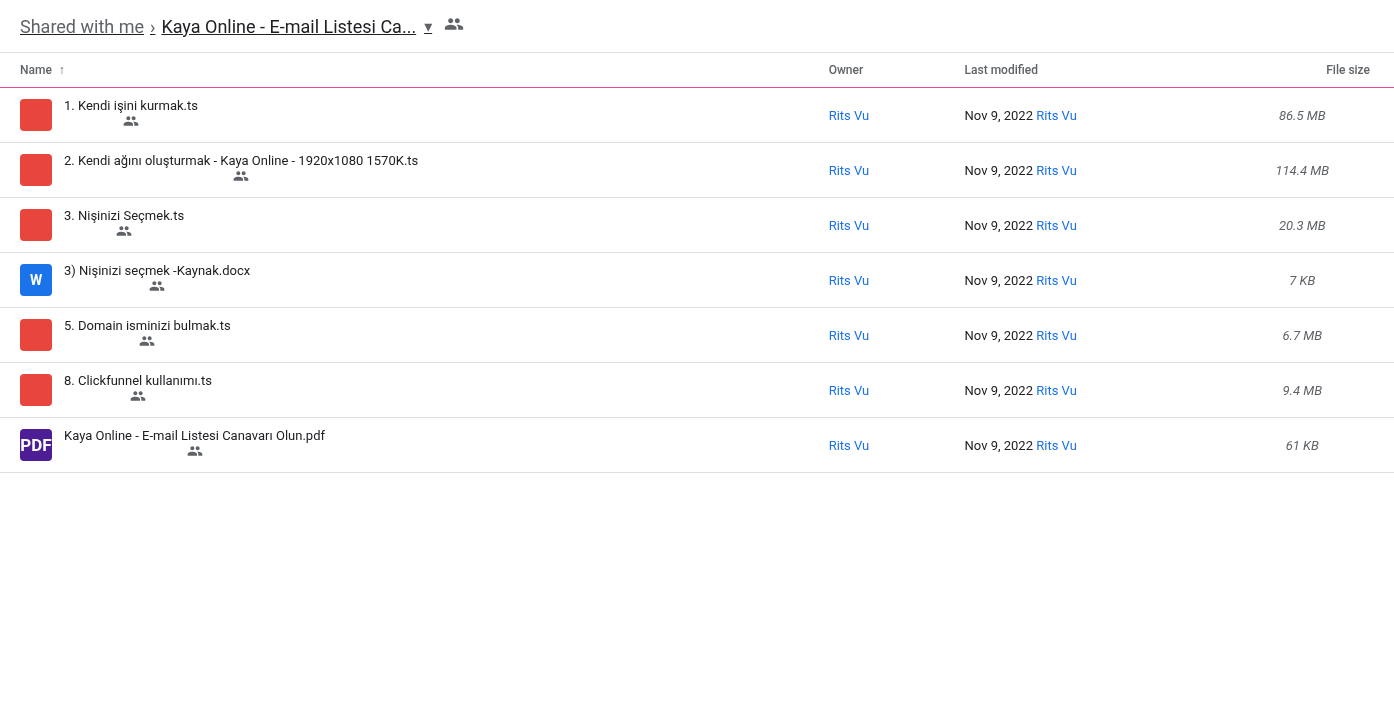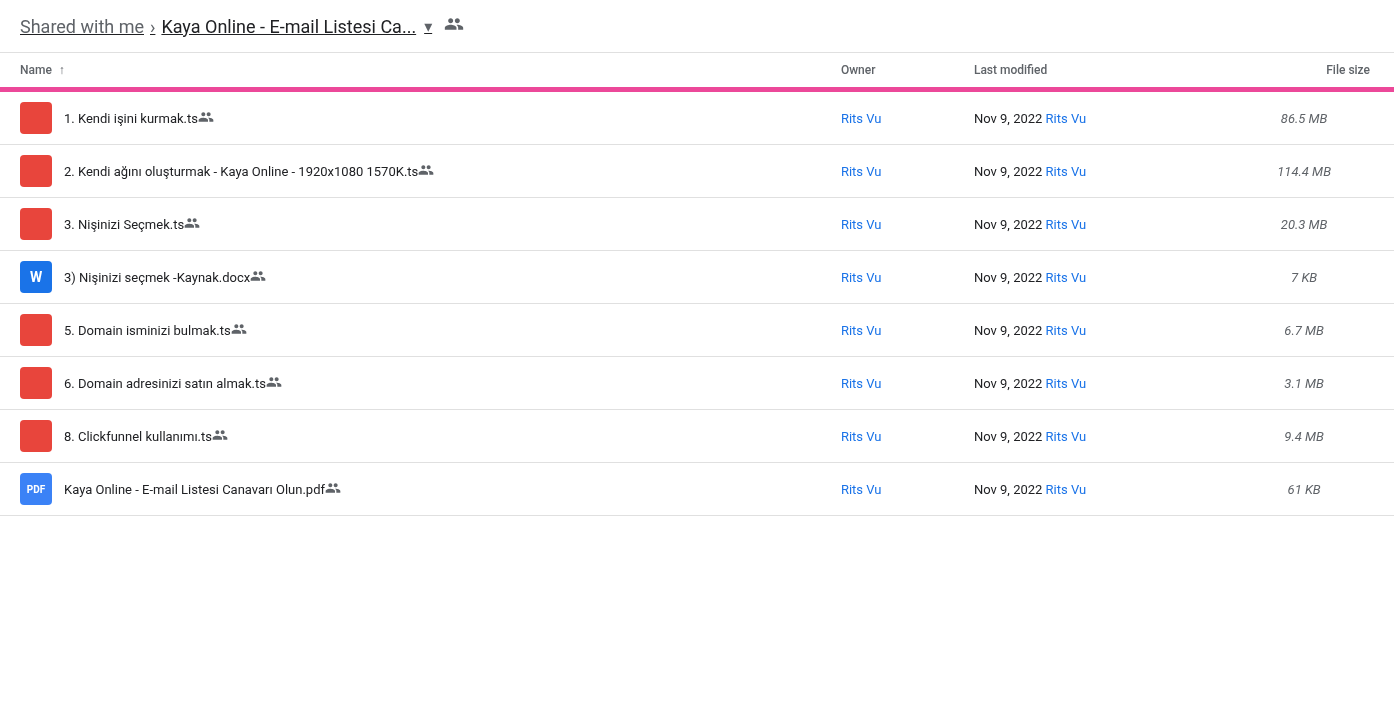--- a/index.html
+++ b/index.html
@@ -45,21 +45,21 @@
       margin-left: 6px;
       cursor: pointer;
     }
 
     
     .file-table {
       width: 100%;
       border-collapse: collapse;
     }
     .file-table thead tr {
-      border-bottom: 5px solid #ec4899;
+      border-bottom: 1px solid #ec4899;
     }
     .file-table th {
       text-align: left;
       padding: 10px 16px;
       font-size: 12px;
       font-weight: 500;
       color: #5f6368;
       white-space: nowrap;
     }
     .file-table th.name-col {
@@ -110,26 +110,27 @@
       flex-shrink: 0;
     }
     .file-icon.ts-icon {
       background: #e8453c;
     }
     .file-icon.docx-icon {
       background: #1a73e8;
       font-size: 14px;
     }
     .file-icon.pdf-icon {
-      background: #3b82f6;
-      font-size: 10px;
+      background: #4c1d95;
+      font-size: 17px;
     }
     .file-name-text {
       display: flex;
       align-items: center;
+      flex-direction: column;
     }
     .file-name-label {
       color: #202124;
       font-size: 13px;
     }
     .shared-icon {
       color: #5f6368;
       font-size: 14px;
     }
     .sort-arrow {
@@ -265,39 +266,20 @@
       <span class="modified-date">Nov 9, 2022</span>
       <span class="modified-user"> Rits Vu</span>
     </td>
     <td class="file-size-col">6.7 MB</td>
   </tr>
       <tr>
     <td class="name-col">
       <div class="file-name-cell">
         <div class="file-icon ts-icon"></div>
         <div class="file-name-text">
-          <span class="file-name-label">6. Domain adresinizi satın almak.ts</span>
-          <span class="shared-icon"><svg width="16" height="16" viewBox="0 0 24 24" fill="#5f6368">
-                  <path d="M16 11c1.66 0 2.99-1.34 2.99-3S17.66 5 16 5c-1.66 0-3 1.34-3 3s1.34 3 3 3zm-8 0c1.66 0 2.99-1.34 2.99-3S9.66 5 8 5C6.34 5 5 6.34 5 8s1.34 3 3 3zm0 2c-2.33 0-7 1.17-7 3.5V19h14v-2.5c0-2.33-4.67-3.5-7-3.5zm8 0c-.29 0-.62.02-.97.05 1.16.84 1.97 1.97 1.97 3.45V19h6v-2.5c0-2.33-4.67-3.5-7-3.5z"></path>
-                </svg></span>
-        </div>
-      </div>
-    </td>
-    <td class="owner-col">Rits Vu</td>
-    <td>
-      <span class="modified-date">Nov 9, 2022</span>
-      <span class="modified-user"> Rits Vu</span>
-    </td>
-    <td class="file-size-col">3.1 MB</td>
-  </tr>
-      <tr>
-    <td class="name-col">
-      <div class="file-name-cell">
-        <div class="file-icon ts-icon"></div>
-        <div class="file-name-text">
           <span class="file-name-label">8. Clickfunnel kullanımı.ts</span>
           <span class="shared-icon"><svg width="16" height="16" viewBox="0 0 24 24" fill="#5f6368">
                   <path d="M16 11c1.66 0 2.99-1.34 2.99-3S17.66 5 16 5c-1.66 0-3 1.34-3 3s1.34 3 3 3zm-8 0c1.66 0 2.99-1.34 2.99-3S9.66 5 8 5C6.34 5 5 6.34 5 8s1.34 3 3 3zm0 2c-2.33 0-7 1.17-7 3.5V19h14v-2.5c0-2.33-4.67-3.5-7-3.5zm8 0c-.29 0-.62.02-.97.05 1.16.84 1.97 1.97 1.97 3.45V19h6v-2.5c0-2.33-4.67-3.5-7-3.5z"></path>
                 </svg></span>
         </div>
       </div>
     </td>
     <td class="owner-col">Rits Vu</td>
     <td>
       <span class="modified-date">Nov 9, 2022</span>

